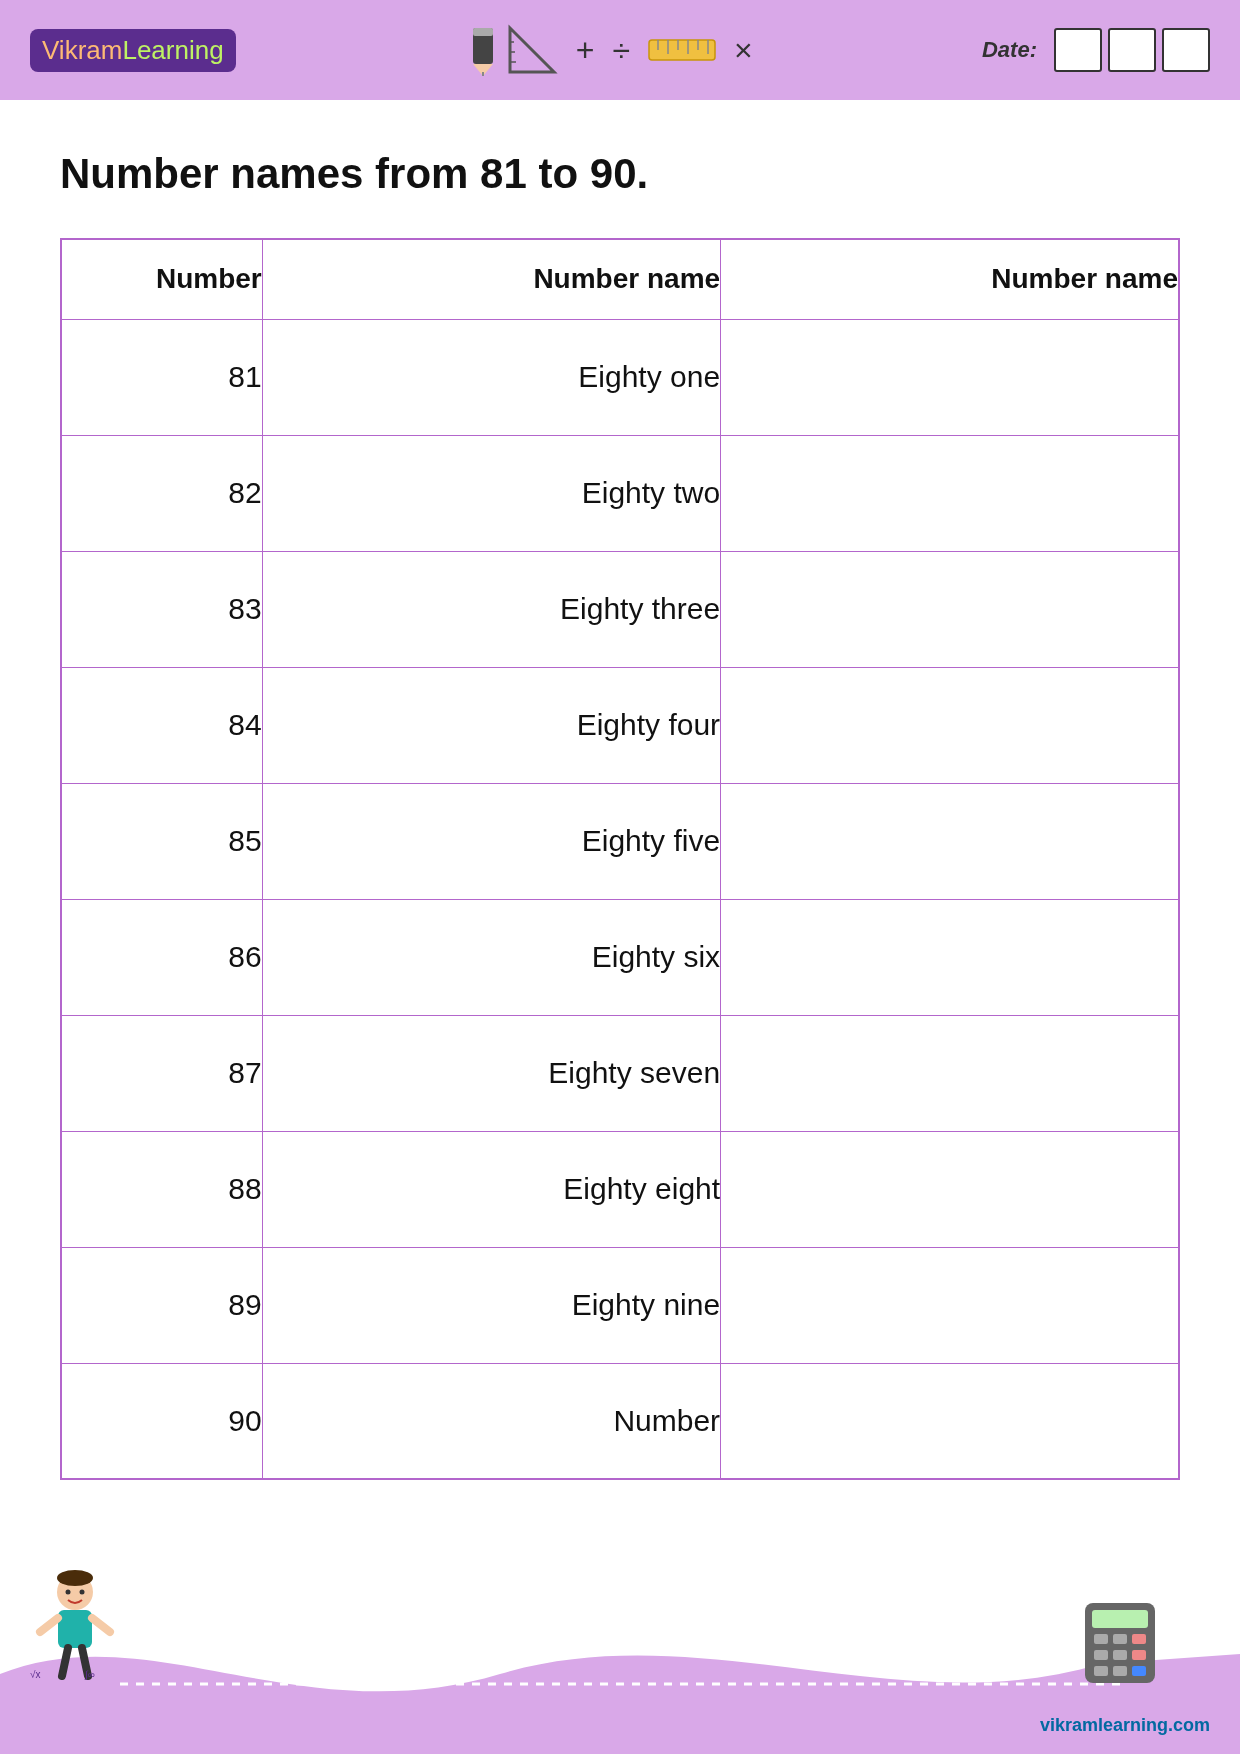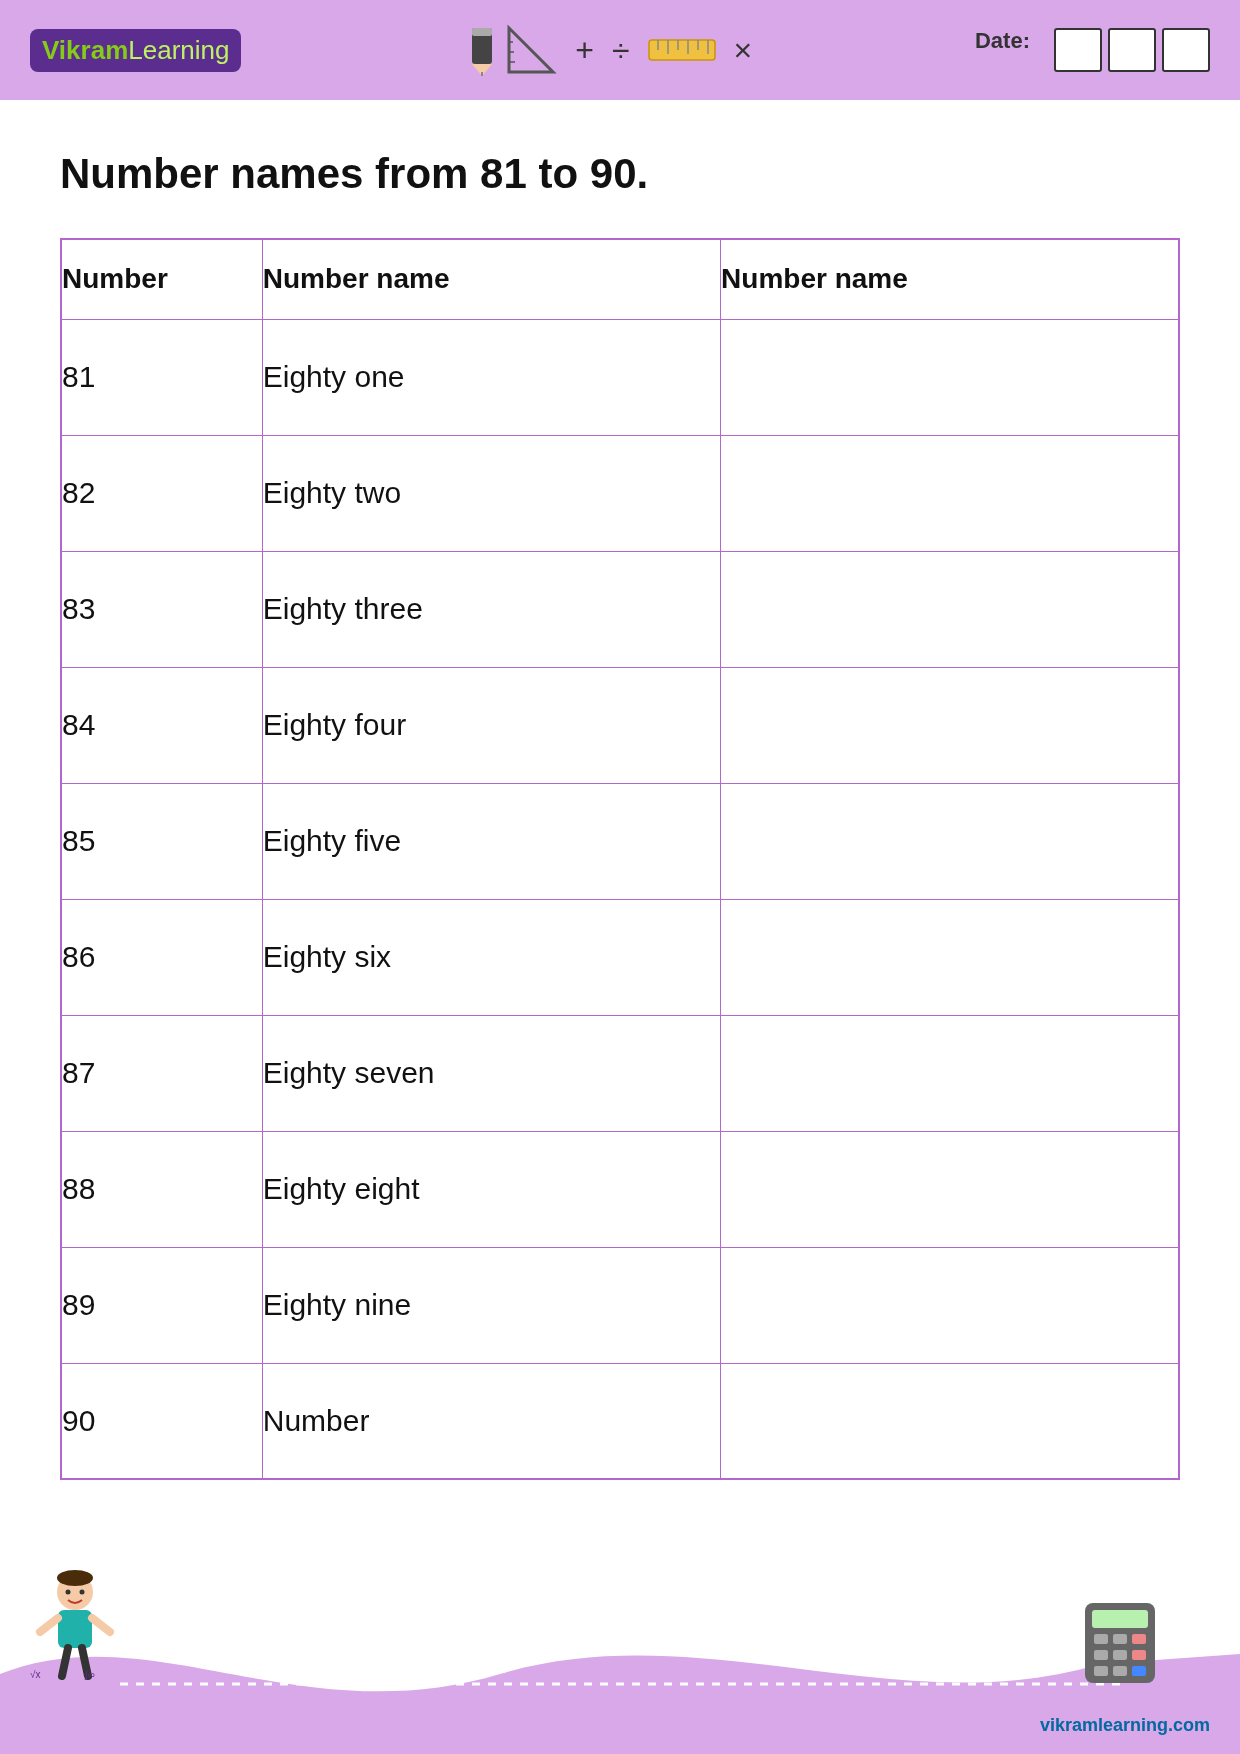--- a/index.html
+++ b/index.html
@@ -27,23 +27,23 @@
     .logo-box {
       background: #5b2d8e;
       border-radius: 8px;
       padding: 6px 12px;
       display: flex;
       align-items: center;
       gap: 0;
     }
 
     .logo-vikram {
-      color: #84cc16;
+      color: #fdba74;
       font-size: 26px;
-      font-weight: bold;
+      font-weight: normal;
     }
 
     .logo-learning {
       color: #bef264;
       font-size: 26px;
       font-weight: normal;
     }
 
     .header-icons {
       display: flex;
@@ -53,23 +53,24 @@
       justify-content: center;
     }
 
     .icon-symbol {
       font-size: 32px;
       color: #333;
     }
 
     .date-section {
       display: flex;
-      align-items: flex-start;
-      gap: 24px;
+      align-items: center;
+      gap: 17px;
       margin-left: auto;
+      font-style: italic;
     }
 
     .date-label {
       font-size: 22px;
       font-weight: bold;
       color: #333;
     }
 
     .date-boxes {
       display: flex;
@@ -99,21 +100,21 @@
     
     .number-table {
       width: 100%;
       border-collapse: collapse;
       border: 2px solid #b366cc;
     }
 
     .number-table th,
     .number-table td {
       border: 1.5px solid #b366cc;
-      text-align: left;
+      text-align: right;
       padding: 0;
       height: 116px;
     }
 
     .number-table th {
       font-size: 28px;
       font-weight: bold;
       color: #111;
       height: 80px;
     }

